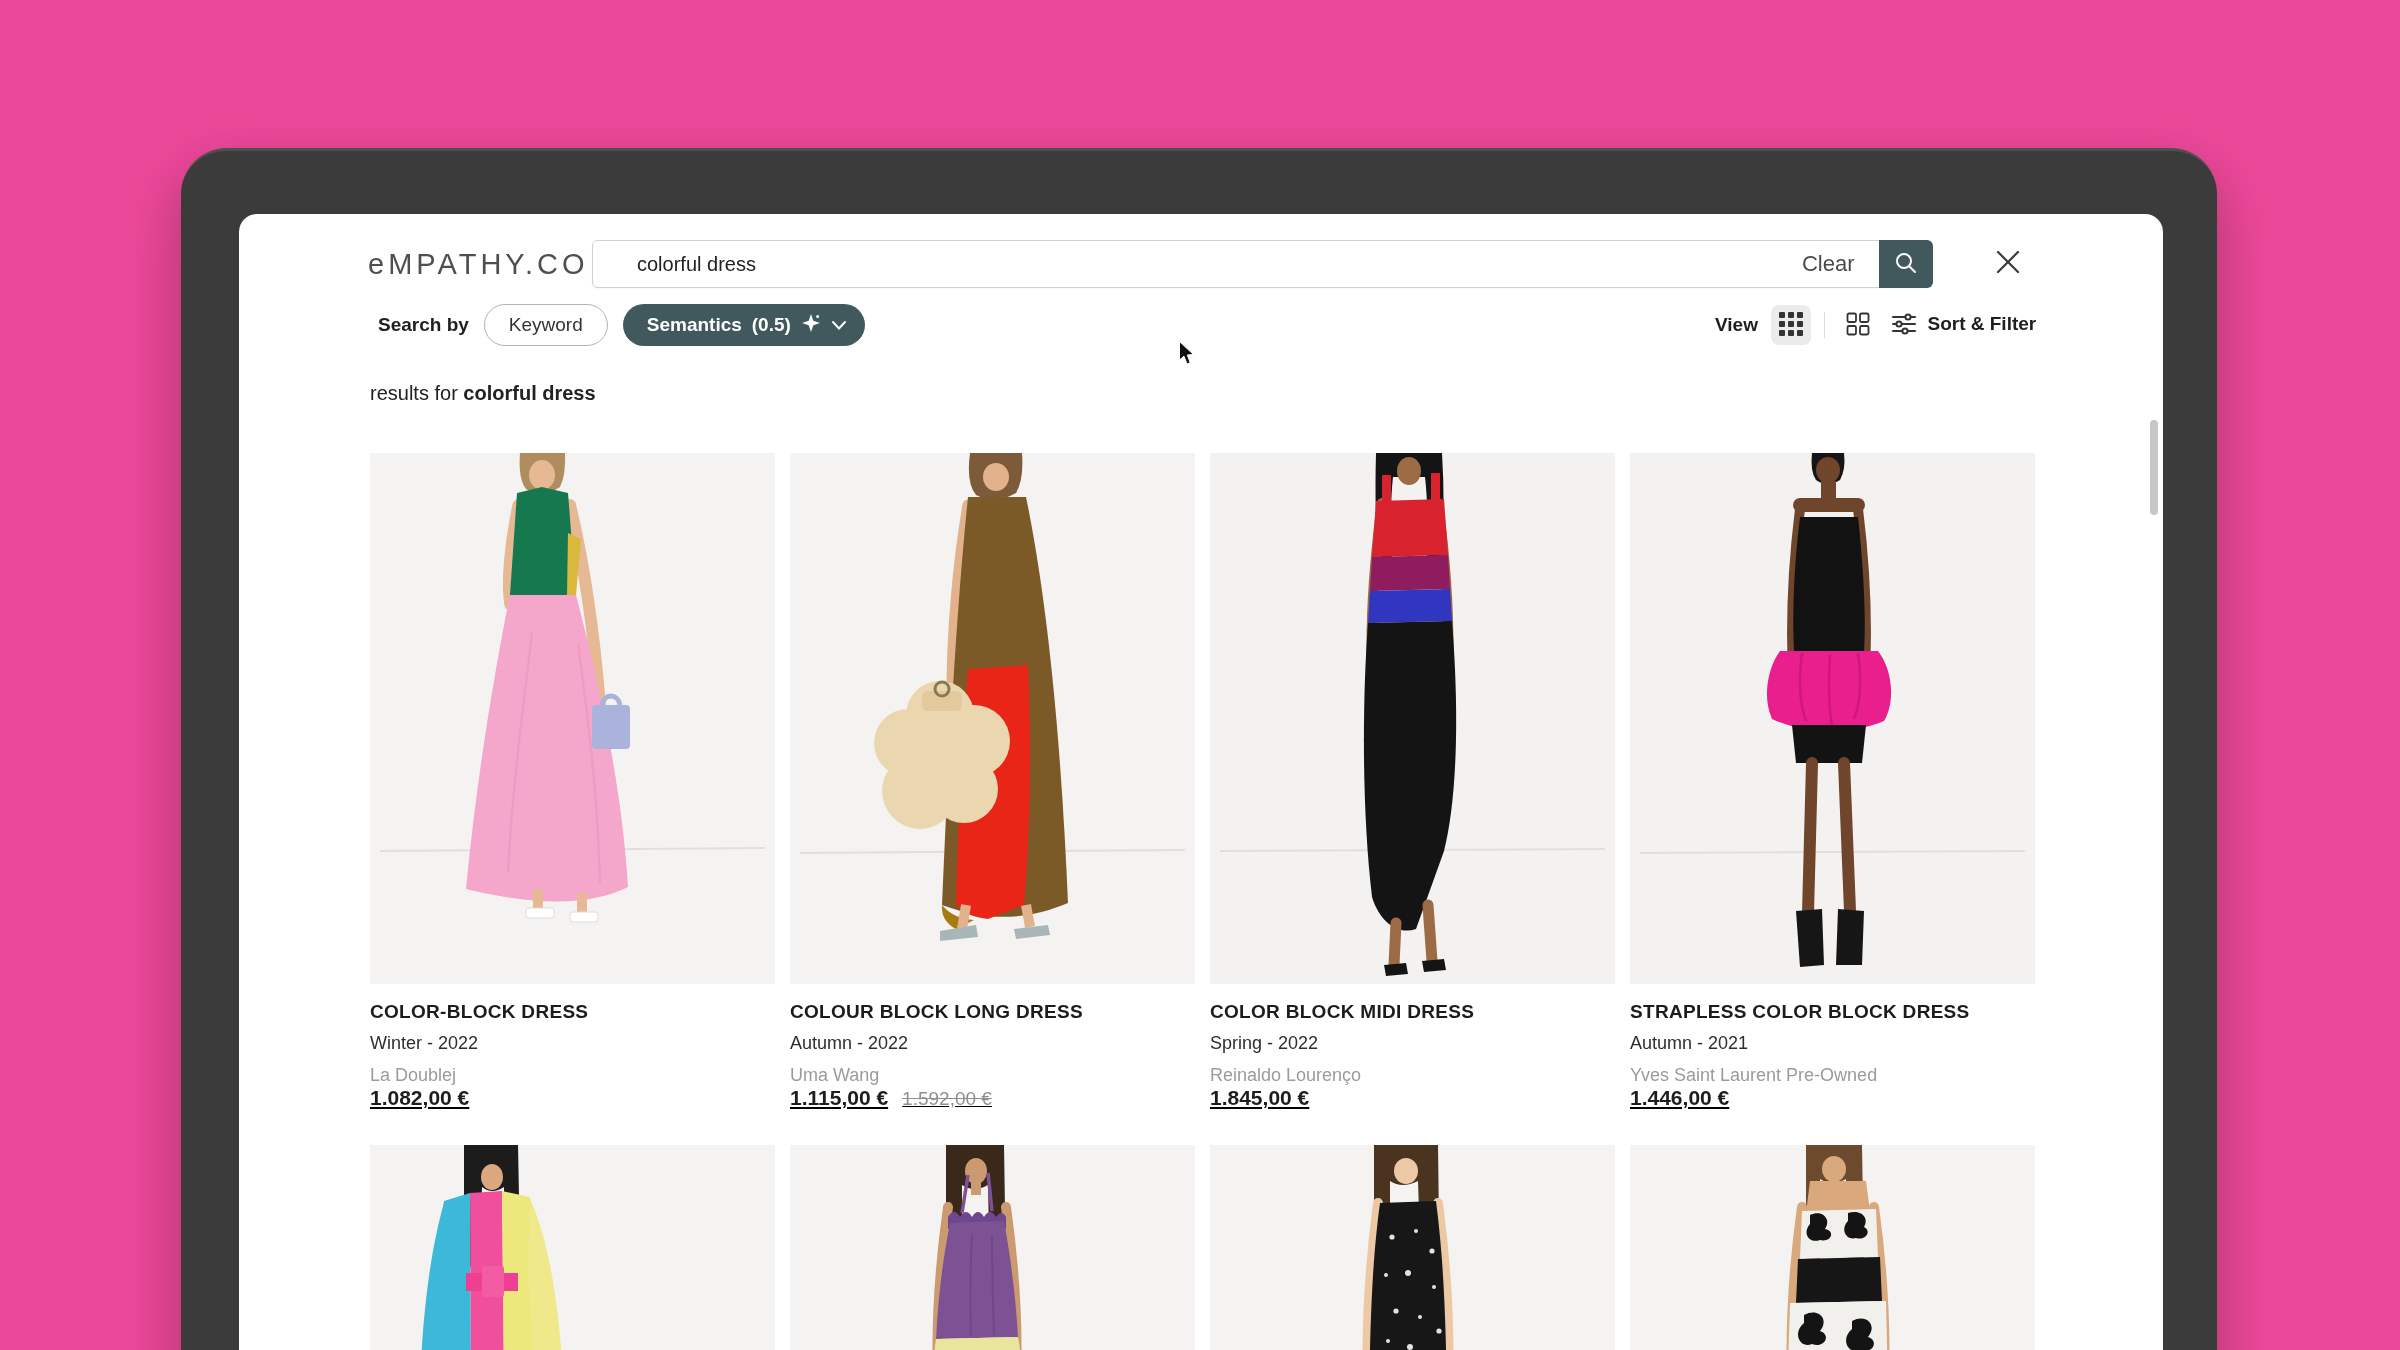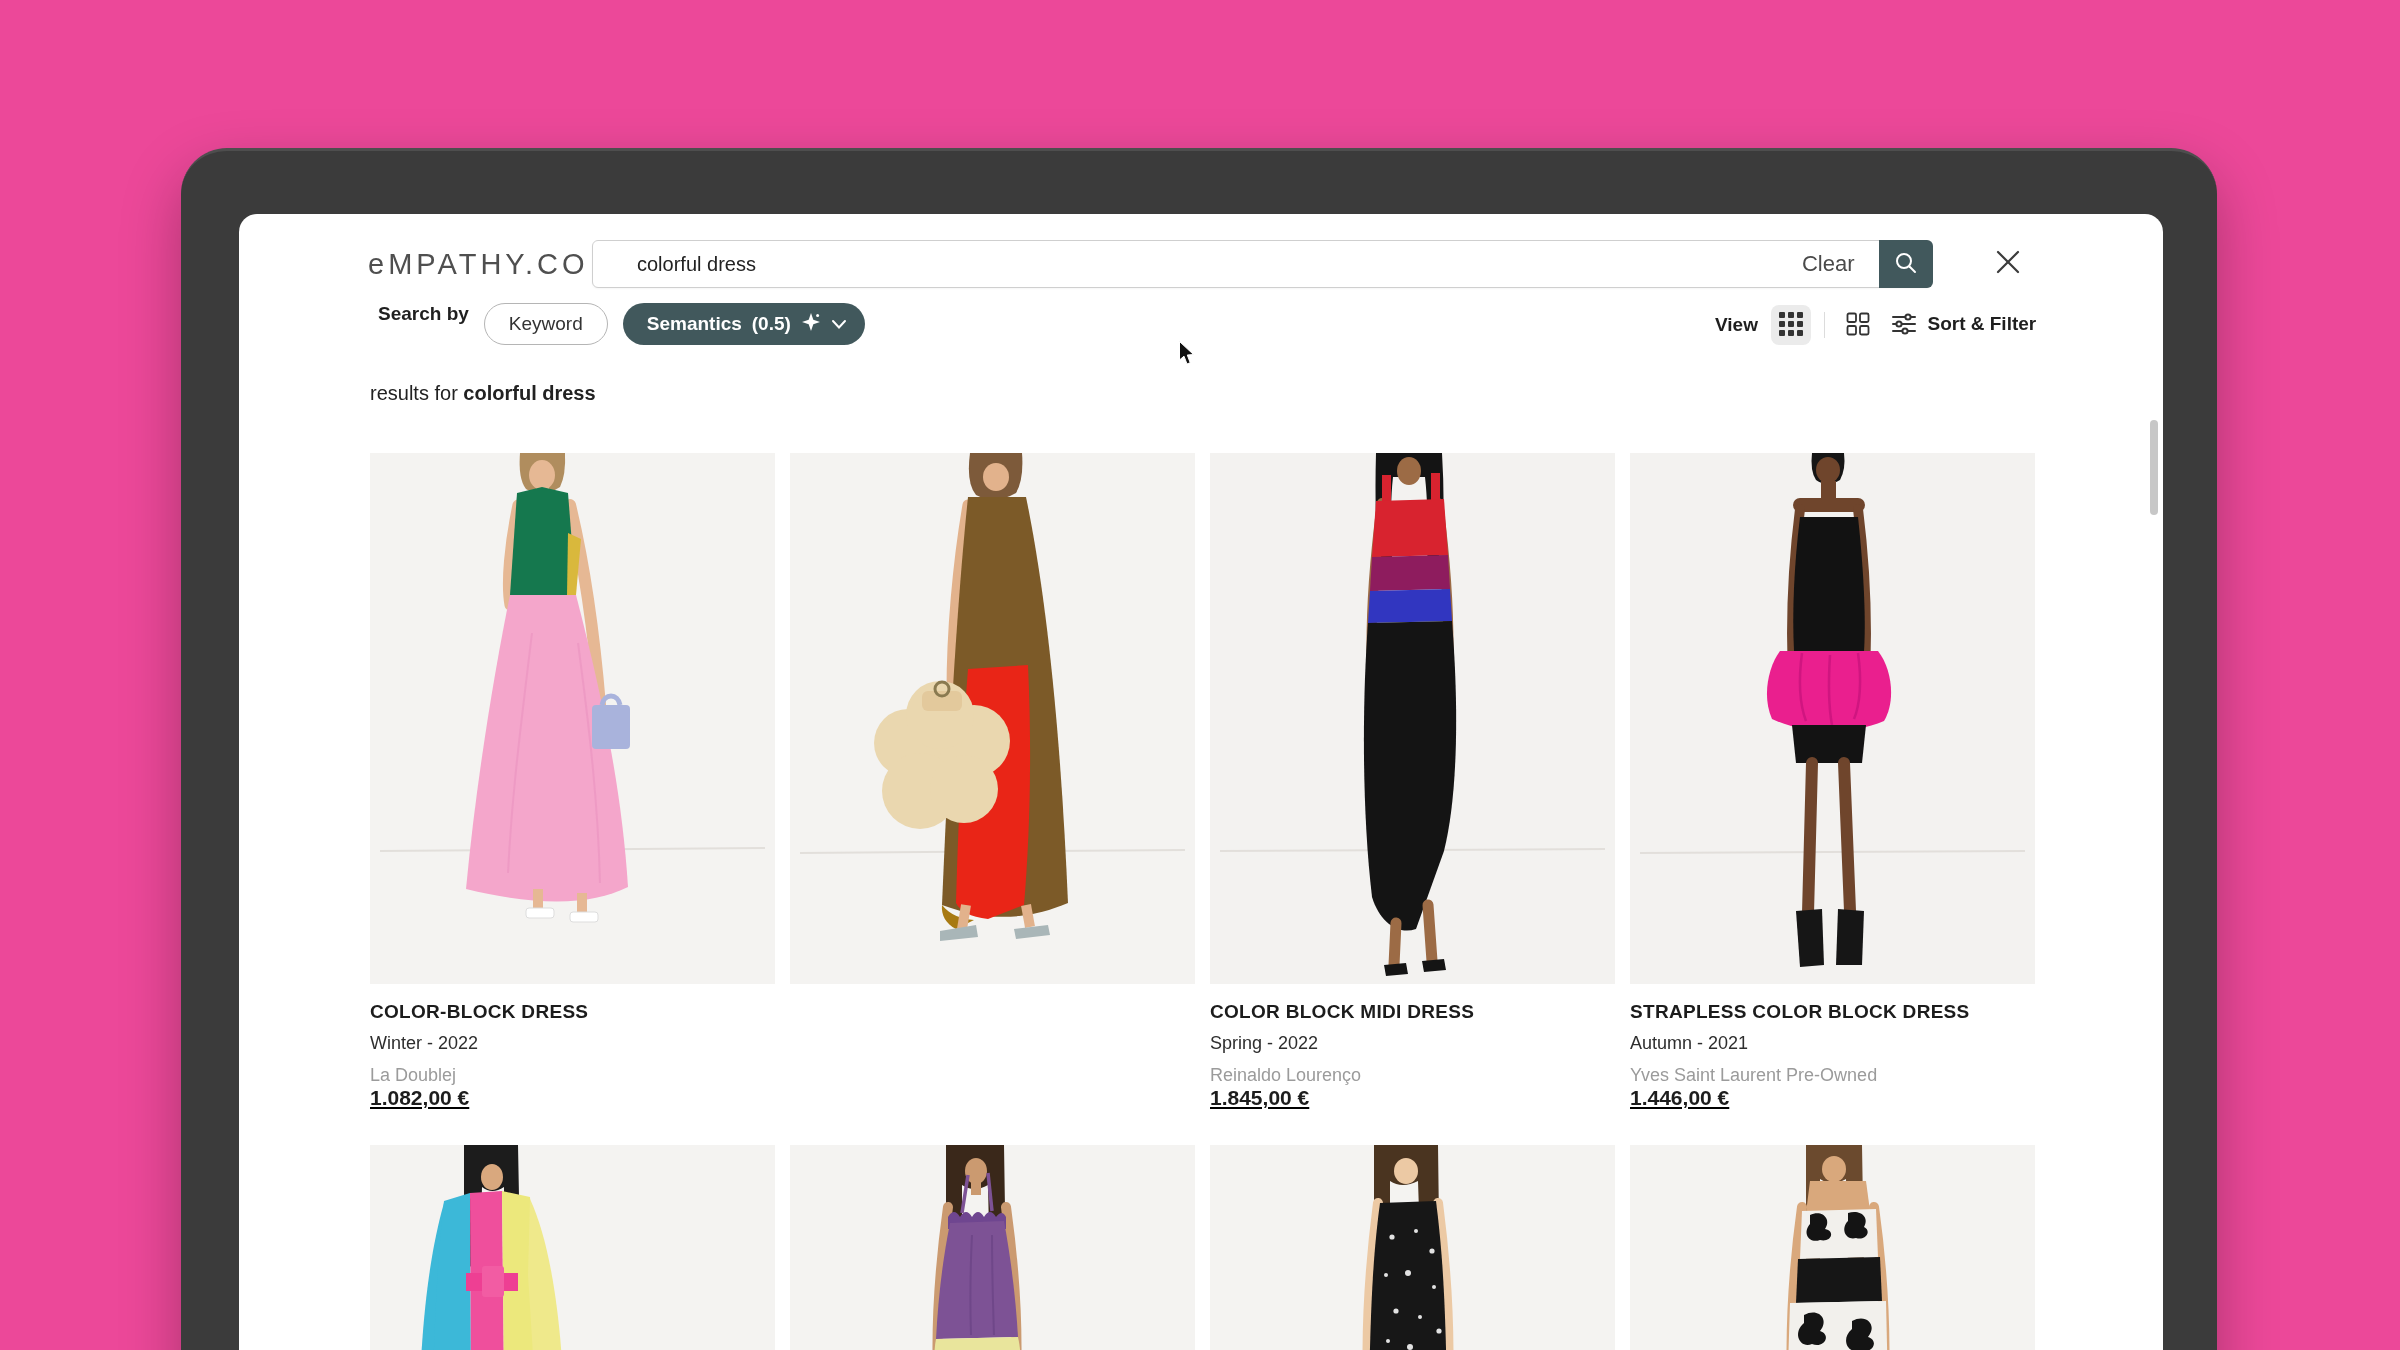--- a/index.html
+++ b/index.html
@@ -15,21 +15,21 @@
              box-shadow:0 1px 2px rgba(0,0,0,.04);}
   .searchbar input{flex:1;border:0;outline:none;font-family:inherit;font-size:20px;color:#222;
                    padding:0 0 0 44px;background:transparent;}
   .clear-btn{font-size:22px;color:#4a4a4a;background:none;border:0;font-family:inherit;cursor:pointer;
              padding:0 24px 0 8px;}
   .search-btn{width:54px;height:48px;margin:-1.5px -1.5px -1.5px 0;border:0;background:#41585c;
               border-radius:0 6px 6px 0;display:flex;align-items:center;justify-content:center;cursor:pointer;}
   .close-btn{position:absolute;left:1750px;top:30px;width:38px;height:38px;background:none;border:0;
              display:flex;align-items:center;justify-content:center;cursor:pointer;}
   
-  .tools-left{position:absolute;left:139px;top:89px;height:44px;display:flex;align-items:flex-start;gap:15px;}
+  .tools-left{position:absolute;left:139px;top:89px;height:44px;display:flex;align-items:center;gap:15px;}
   .tools-right{position:absolute;left:1476px;top:89px;height:44px;display:flex;align-items:center;gap:13px;}
   .lbl{font-size:19px;font-weight:bold;color:#1f1f1f;}
   .pill{height:42px;border-radius:22px;display:flex;align-items:center;font-size:19px;font-family:inherit;cursor:pointer;box-sizing:border-box;}
   .pill.keyword{background:#fff;border:1.5px solid #b5b5b5;color:#333;padding:0 24px;}
   .pill.semantics{background:#41585c;border:0;color:#fff;font-weight:bold;padding:0 18px 0 24px;gap:10px;}
   .iconbtn{width:40px;height:40px;border:0;background:none;border-radius:8px;display:flex;align-items:center;
            justify-content:center;cursor:pointer;}
   .iconbtn.selected{background:#ebebeb;}
   .vdiv{width:1.5px;height:26px;background:#dcdcdc;}
   .sortfilter{display:flex;align-items:flex-start;gap:10px;background:none;border:0;font-family:inherit;cursor:pointer;padding:0;}
@@ -215,20 +215,29 @@
                 <circle cx="150" cy="262" r="34"></circle>
             </g>
             <rect x="132" y="238" width="40" height="20" rx="6" fill="#e3c99c"></rect>
             <circle cx="152" cy="236" r="7" fill="none" stroke="#8a7a50" stroke-width="3"></circle>
             <path d="M176 452 L172 476" stroke="#e2b28c" stroke-width="10"></path>
             <path d="M236 452 L240 474" stroke="#e2b28c" stroke-width="10"></path>
             <path d="M150 478 L186 472 L188 484 L150 488 Z" fill="#a9b6b8"></path>
             <path d="M224 476 L258 472 L260 482 L226 486 Z" fill="#a9b6b8"></path>
           </svg>
         </div>
+        <div class="pinfo">
+          <h3 class="ptitle">COLOUR BLOCK LONG DRESS</h3>
+          <div class="pseason">Autumn - 2022</div>
+          <div class="pbrand">Uma Wang</div>
+          <div class="pricerow">
+            <span class="pprice">1.115,00 €</span>
+            <span class="poldprice">1.592,00 €</span>
+          </div>
+        </div>
       </article>
 
       <article class="card">
         <div class="pimg">
           <svg width="405" height="531" viewBox="0 0 405 531">
             <rect width="405" height="531" fill="#f3f2f0"></rect>
             <line x1="10" y1="398" x2="395" y2="396" stroke="#e2dfdb" stroke-width="2"></line>
             <path d="M166 0 Q164 70 170 120 L183 120 Q179 60 183 24 L215 24 Q219 60 217 118 L230 118 Q236 66 232 0 Z" fill="#141414"></path>
             <ellipse cx="199" cy="18" rx="12" ry="14" fill="#9c6b45"></ellipse>
             <path d="M172 50 C164 110 160 170 162 222" stroke="#9c6b45" stroke-width="10" fill="none" stroke-linecap="round"></path>

